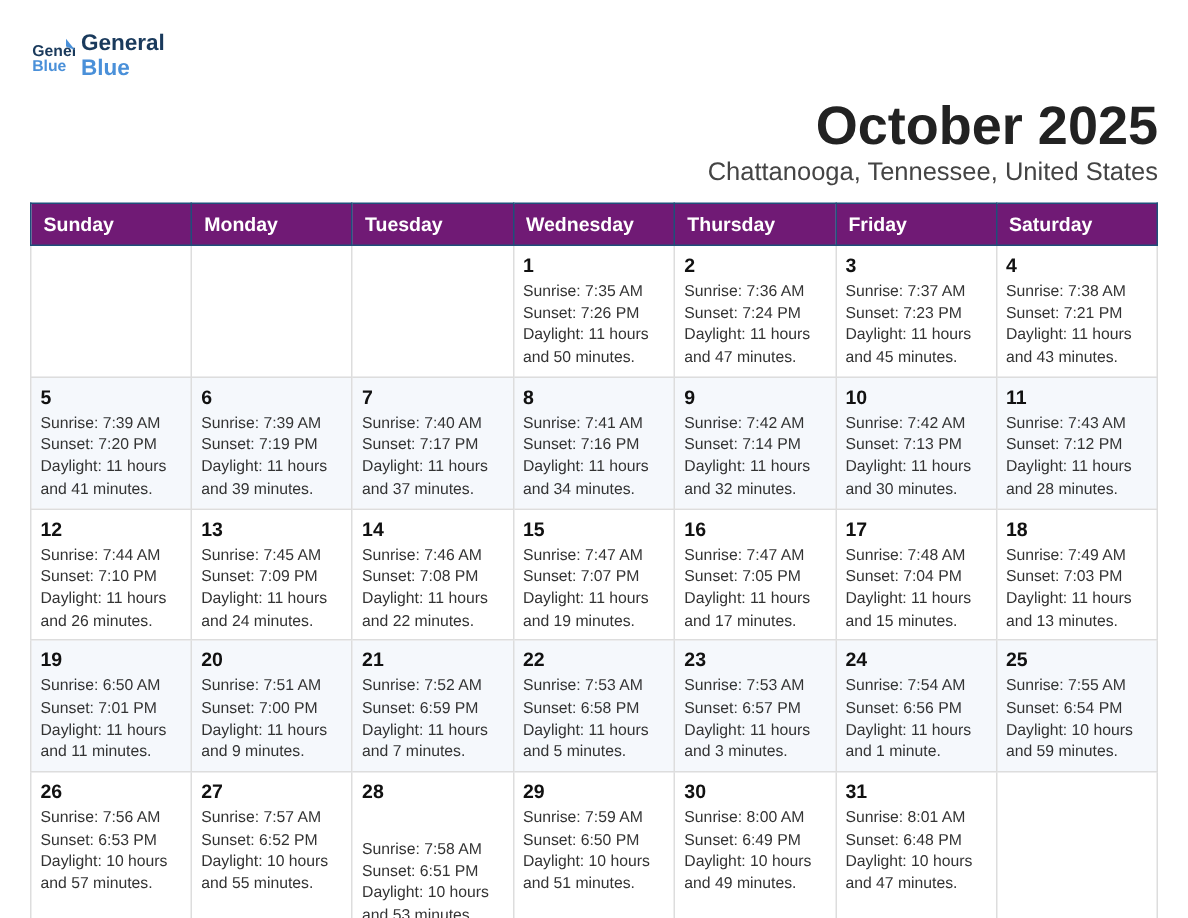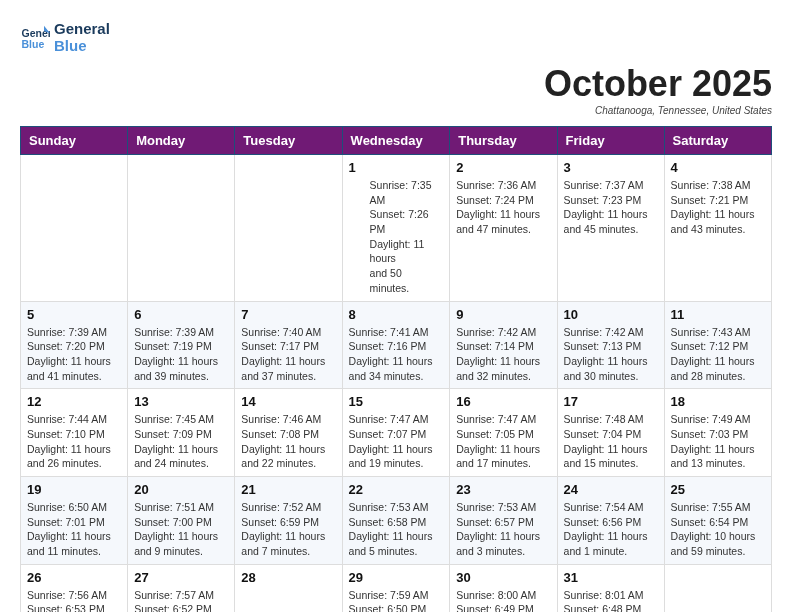--- a/index.html
+++ b/index.html
@@ -28,23 +28,22 @@
     .title-block {
       text-align: right;
     }
     .month-title {
       font-size: 36px;
       font-weight: bold;
       color: #222;
       margin-top: 43px;
     }
     .location {
-      font-size: 10px;
+      font-size: 17px;
       color: #444;
-      font-style: italic;
     }
     .calendar {
       width: 100%;
       border-collapse: collapse;
       border: 1px solid #ccc;
     }
     .calendar th {
       background: #701a75;
       color: #fff;
       text-align: left;
@@ -111,21 +110,21 @@
         <th>Saturday</th>
       </tr>
   </thead>
   <tbody id="calendar-body">
   <tr>
         <td class="empty"></td>
         <td class="empty"></td>
         <td class="empty"></td>
         <td>
           <div class="day-num">1</div>
-          <div class="day-info" style="white-space: pre-line; margin-left: 21px;">Sunrise: 7:35 AM
+          <div class="day-info" style="white-space: pre-line;">Sunrise: 7:35 AM
 Sunset: 7:26 PM
 Daylight: 11 hours
 and 50 minutes.</div>
         </td>
         <td>
           <div class="day-num">2</div>
           <div class="day-info" style="white-space: pre-line;">Sunrise: 7:36 AM
 Sunset: 7:24 PM
 Daylight: 11 hours
 and 47 minutes.</div>

